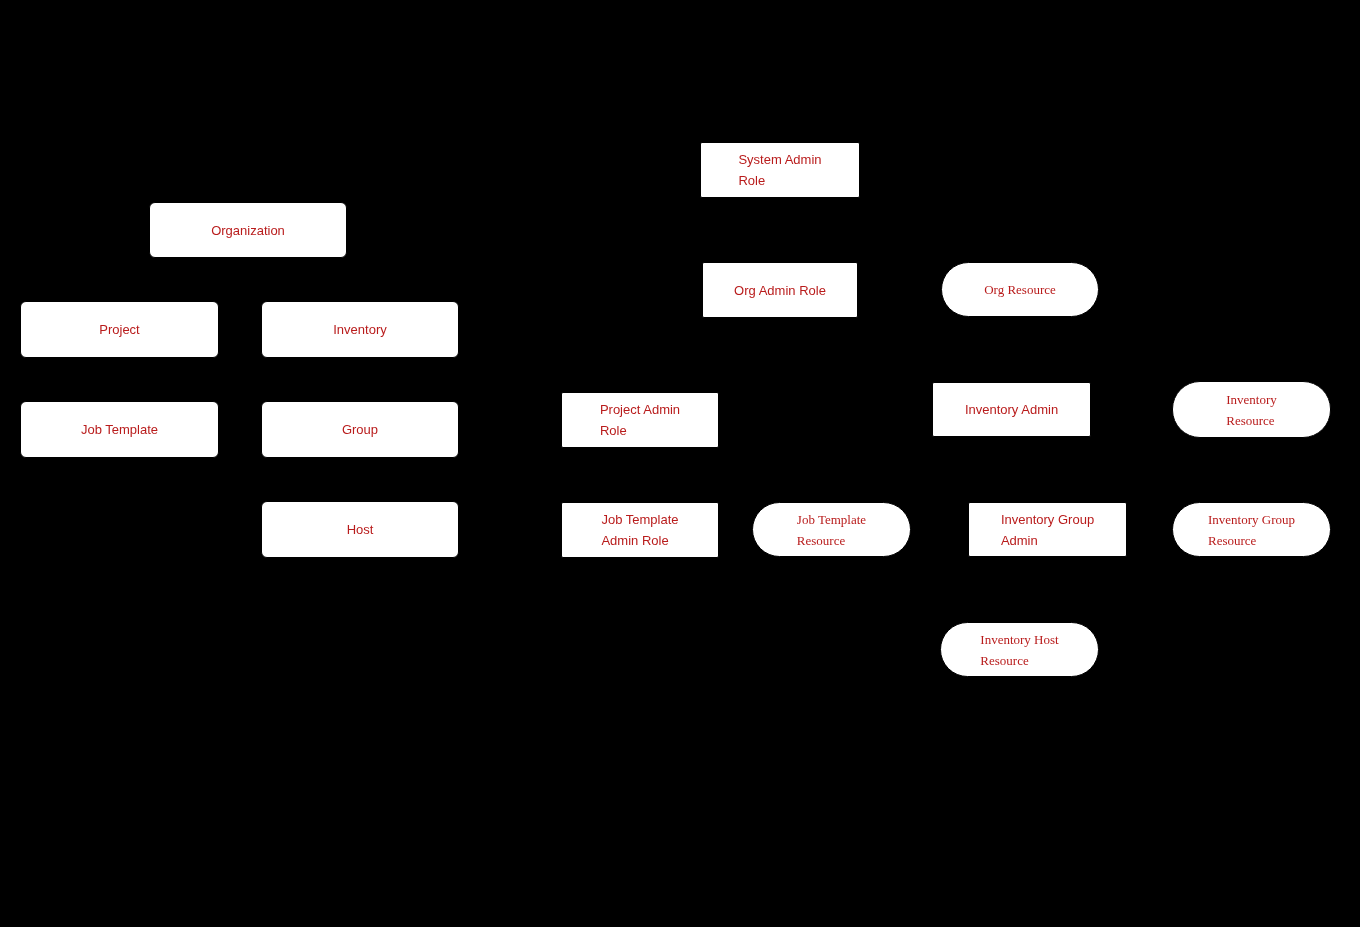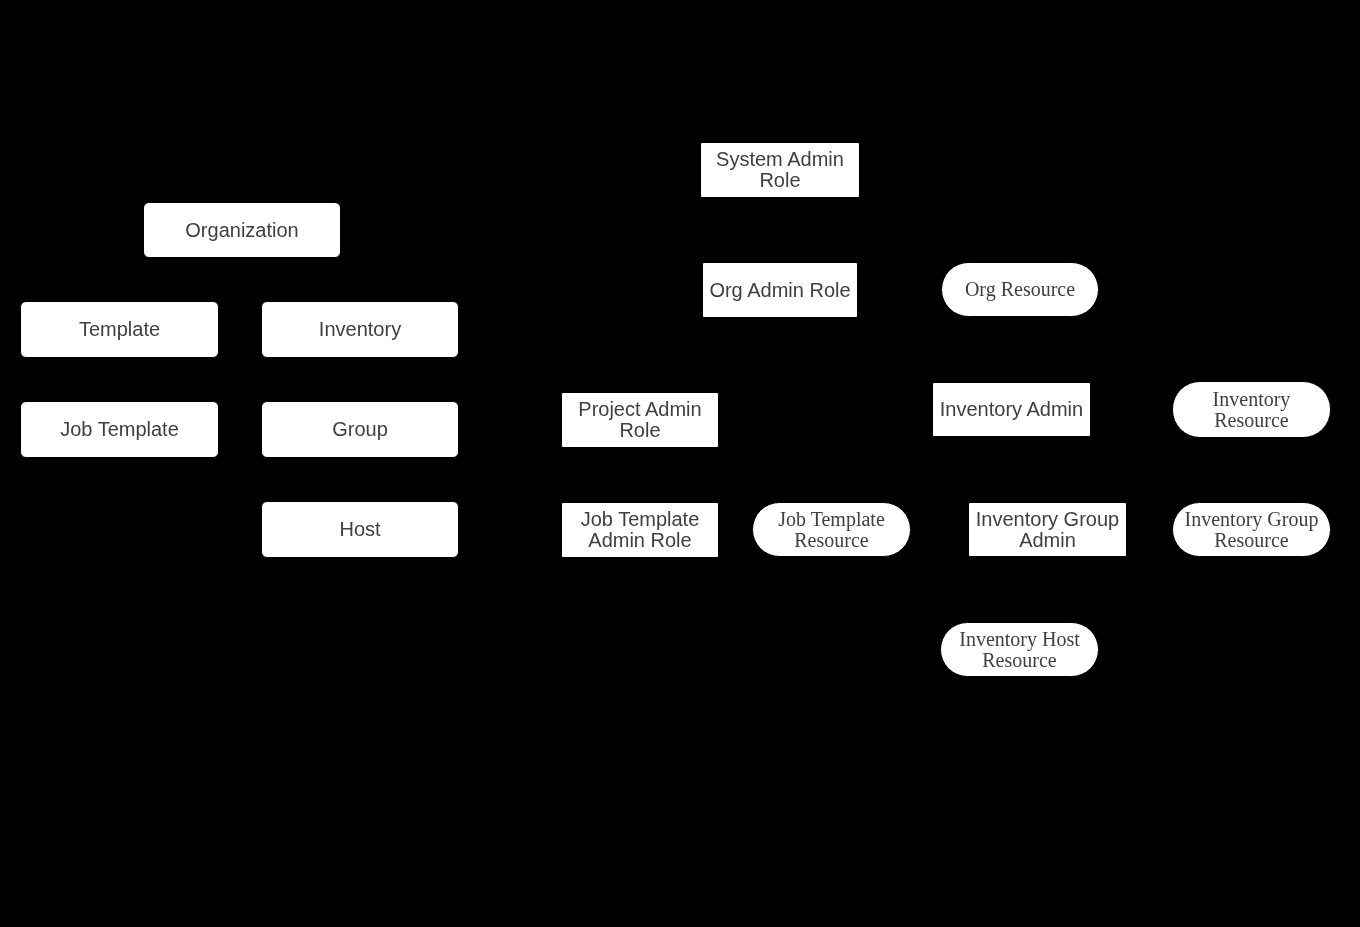--- a/index.html
+++ b/index.html
@@ -12,45 +12,44 @@
     overflow: hidden;
   }
   .canvas {
     position: absolute;
     inset: 0;
   }
   .node {
     position: absolute;
     background: #ffffff;
     border: 1px solid #000000;
-    color: #404040;
+    color: #b91c1c;
     display: flex;
     align-items: center;
     justify-content: center;
-    text-align: center;
-    font-size: 20px;
+    font-size: 13px;
     line-height: 21px;
     box-sizing: border-box;
   }
   .node .label { white-space: pre-line; }
   .rect-rounded { border-radius: 6px; }
   .rect { border-radius: 2px; }
   .stadium { border-radius: 28px; font-family: Liberation Serif, serif; }
 </style>
 </head>
 <body>
 
 <div class="canvas">
 
-  <div class="node rect-rounded" style="left:143px; top:202px; width:198px; height:56px;">
+  <div class="node rect-rounded" style="left:149px; top:202px; width:198px; height:56px;">
     <span class="label">Organization</span>
   </div>
 
   <div class="node rect-rounded" style="left:20px; top:301px; width:199px; height:57px;">
-    <span class="label">Template</span>
+    <span class="label">Project</span>
   </div>
 
   <div class="node rect-rounded" style="left:261px; top:301px; width:198px; height:57px;">
     <span class="label">Inventory</span>
   </div>
 
   <div class="node rect-rounded" style="left:20px; top:401px; width:199px; height:57px;">
     <span class="label">Job Template</span>
   </div>
 

